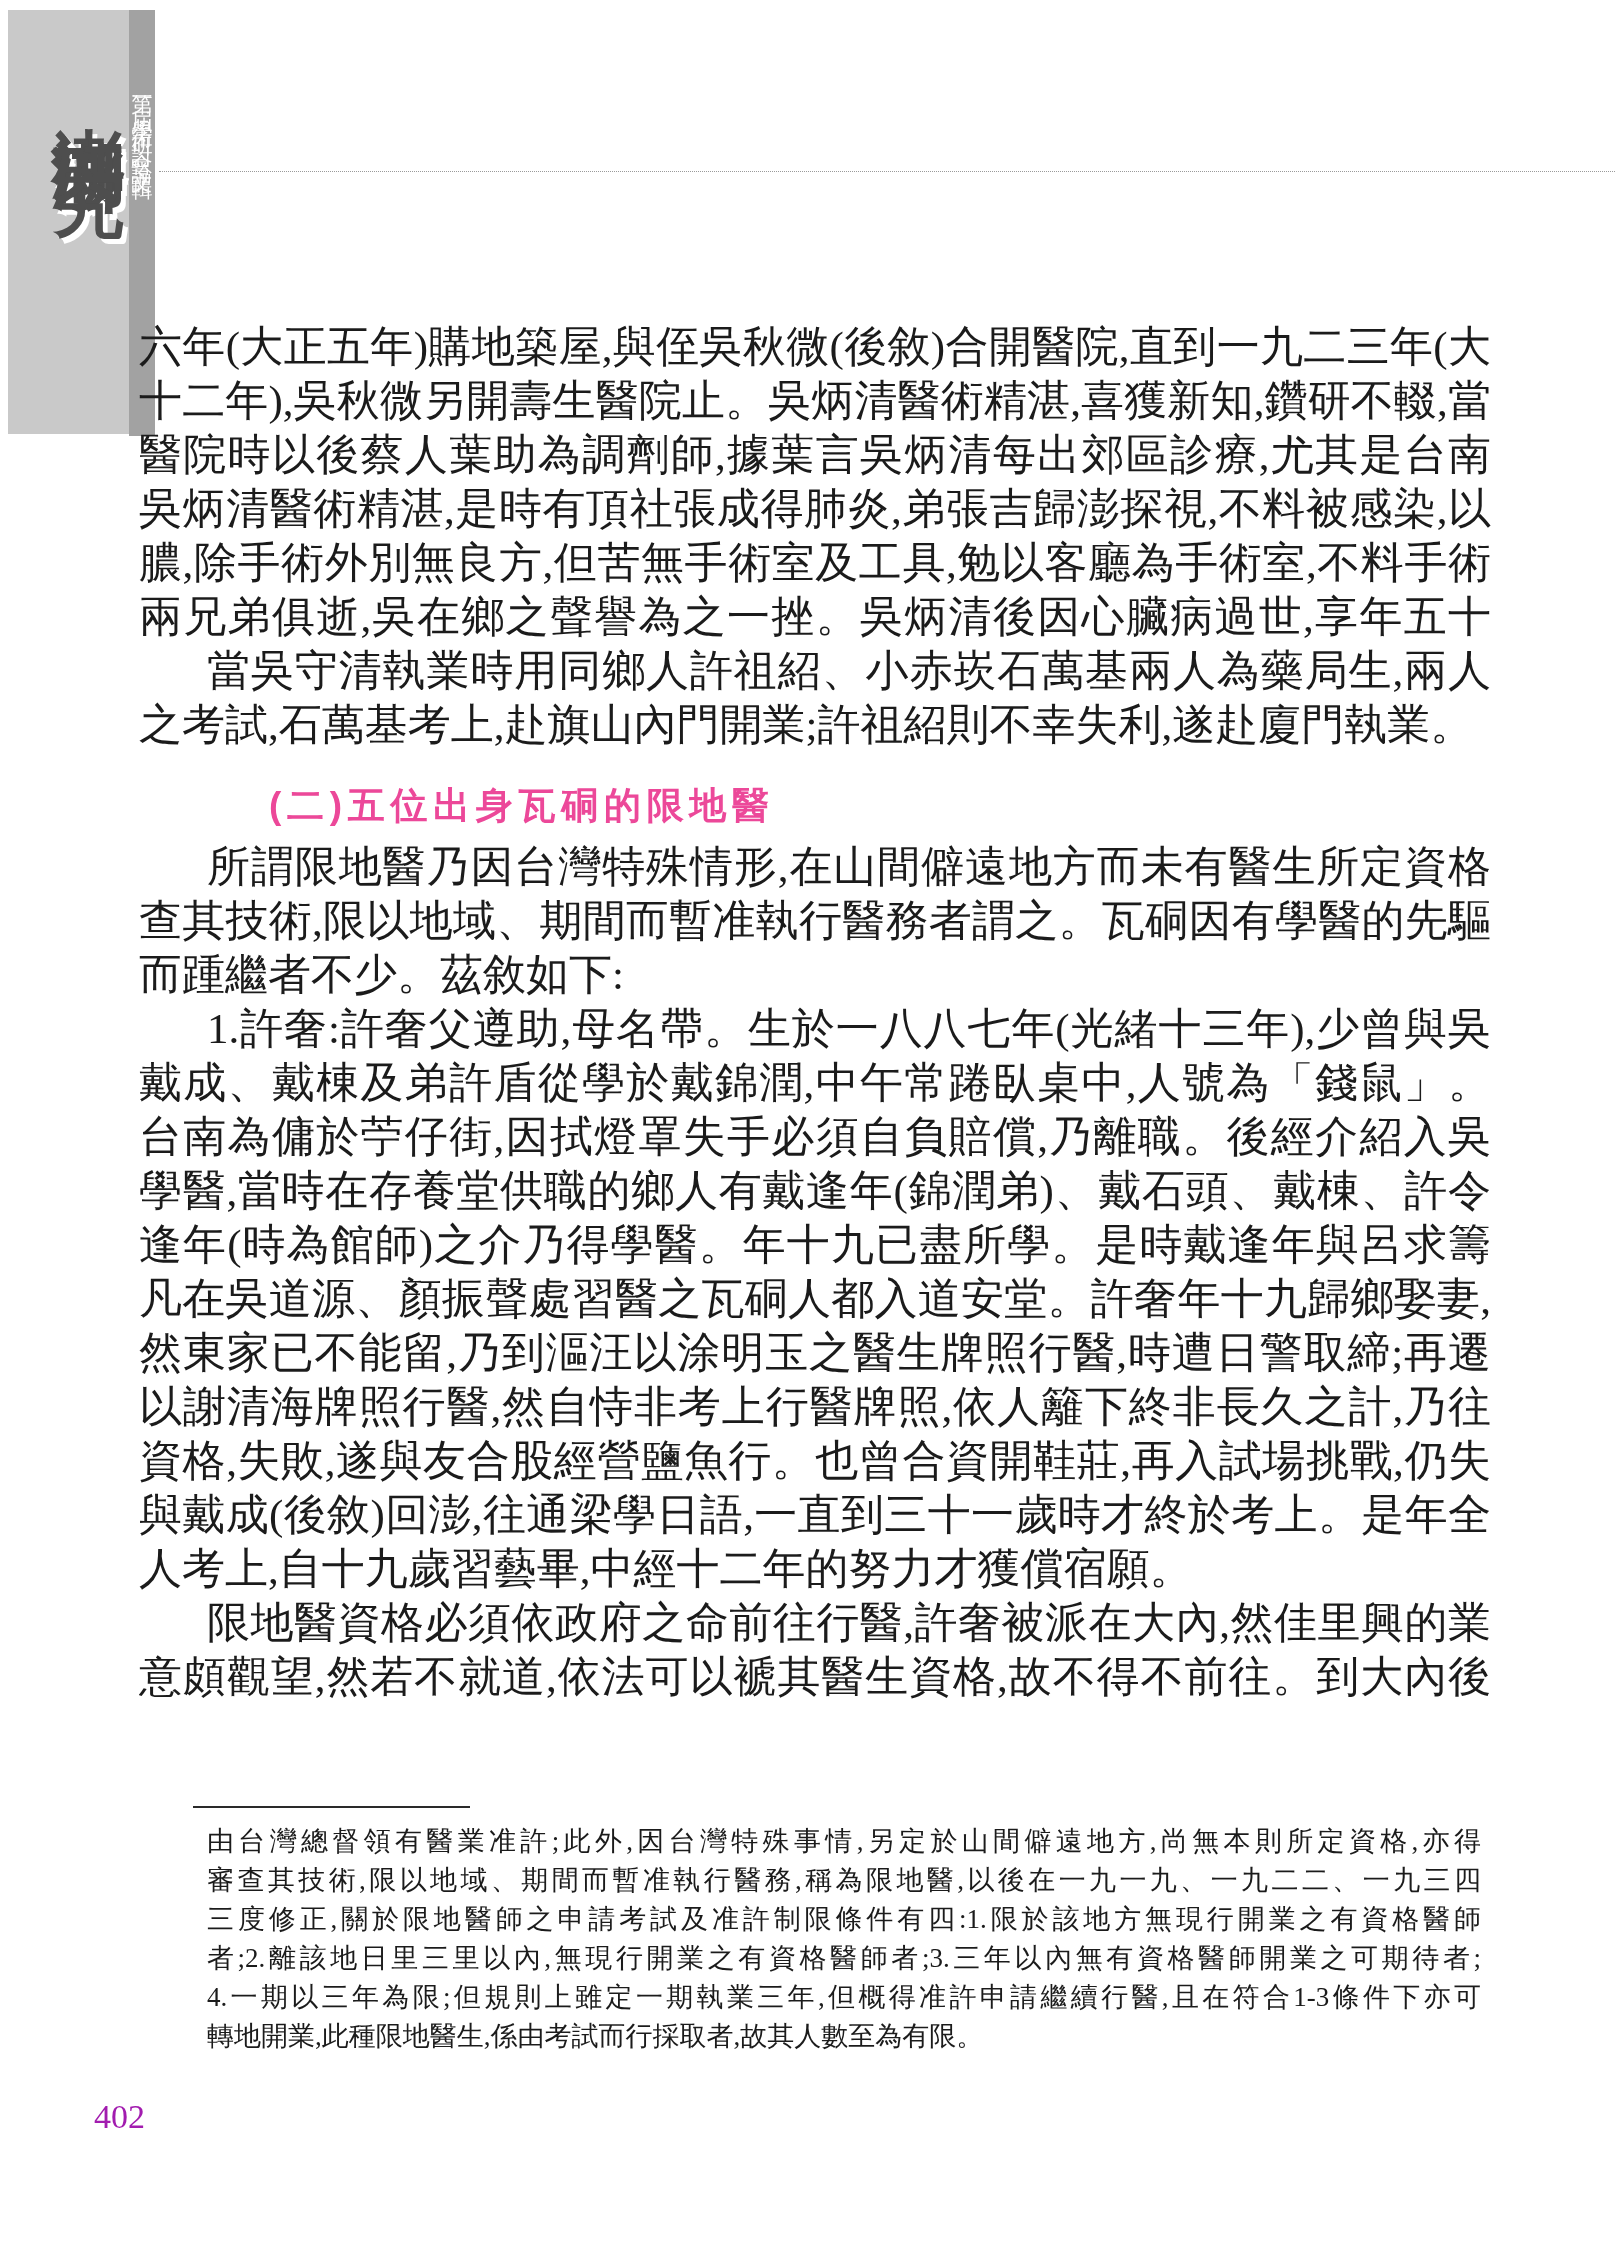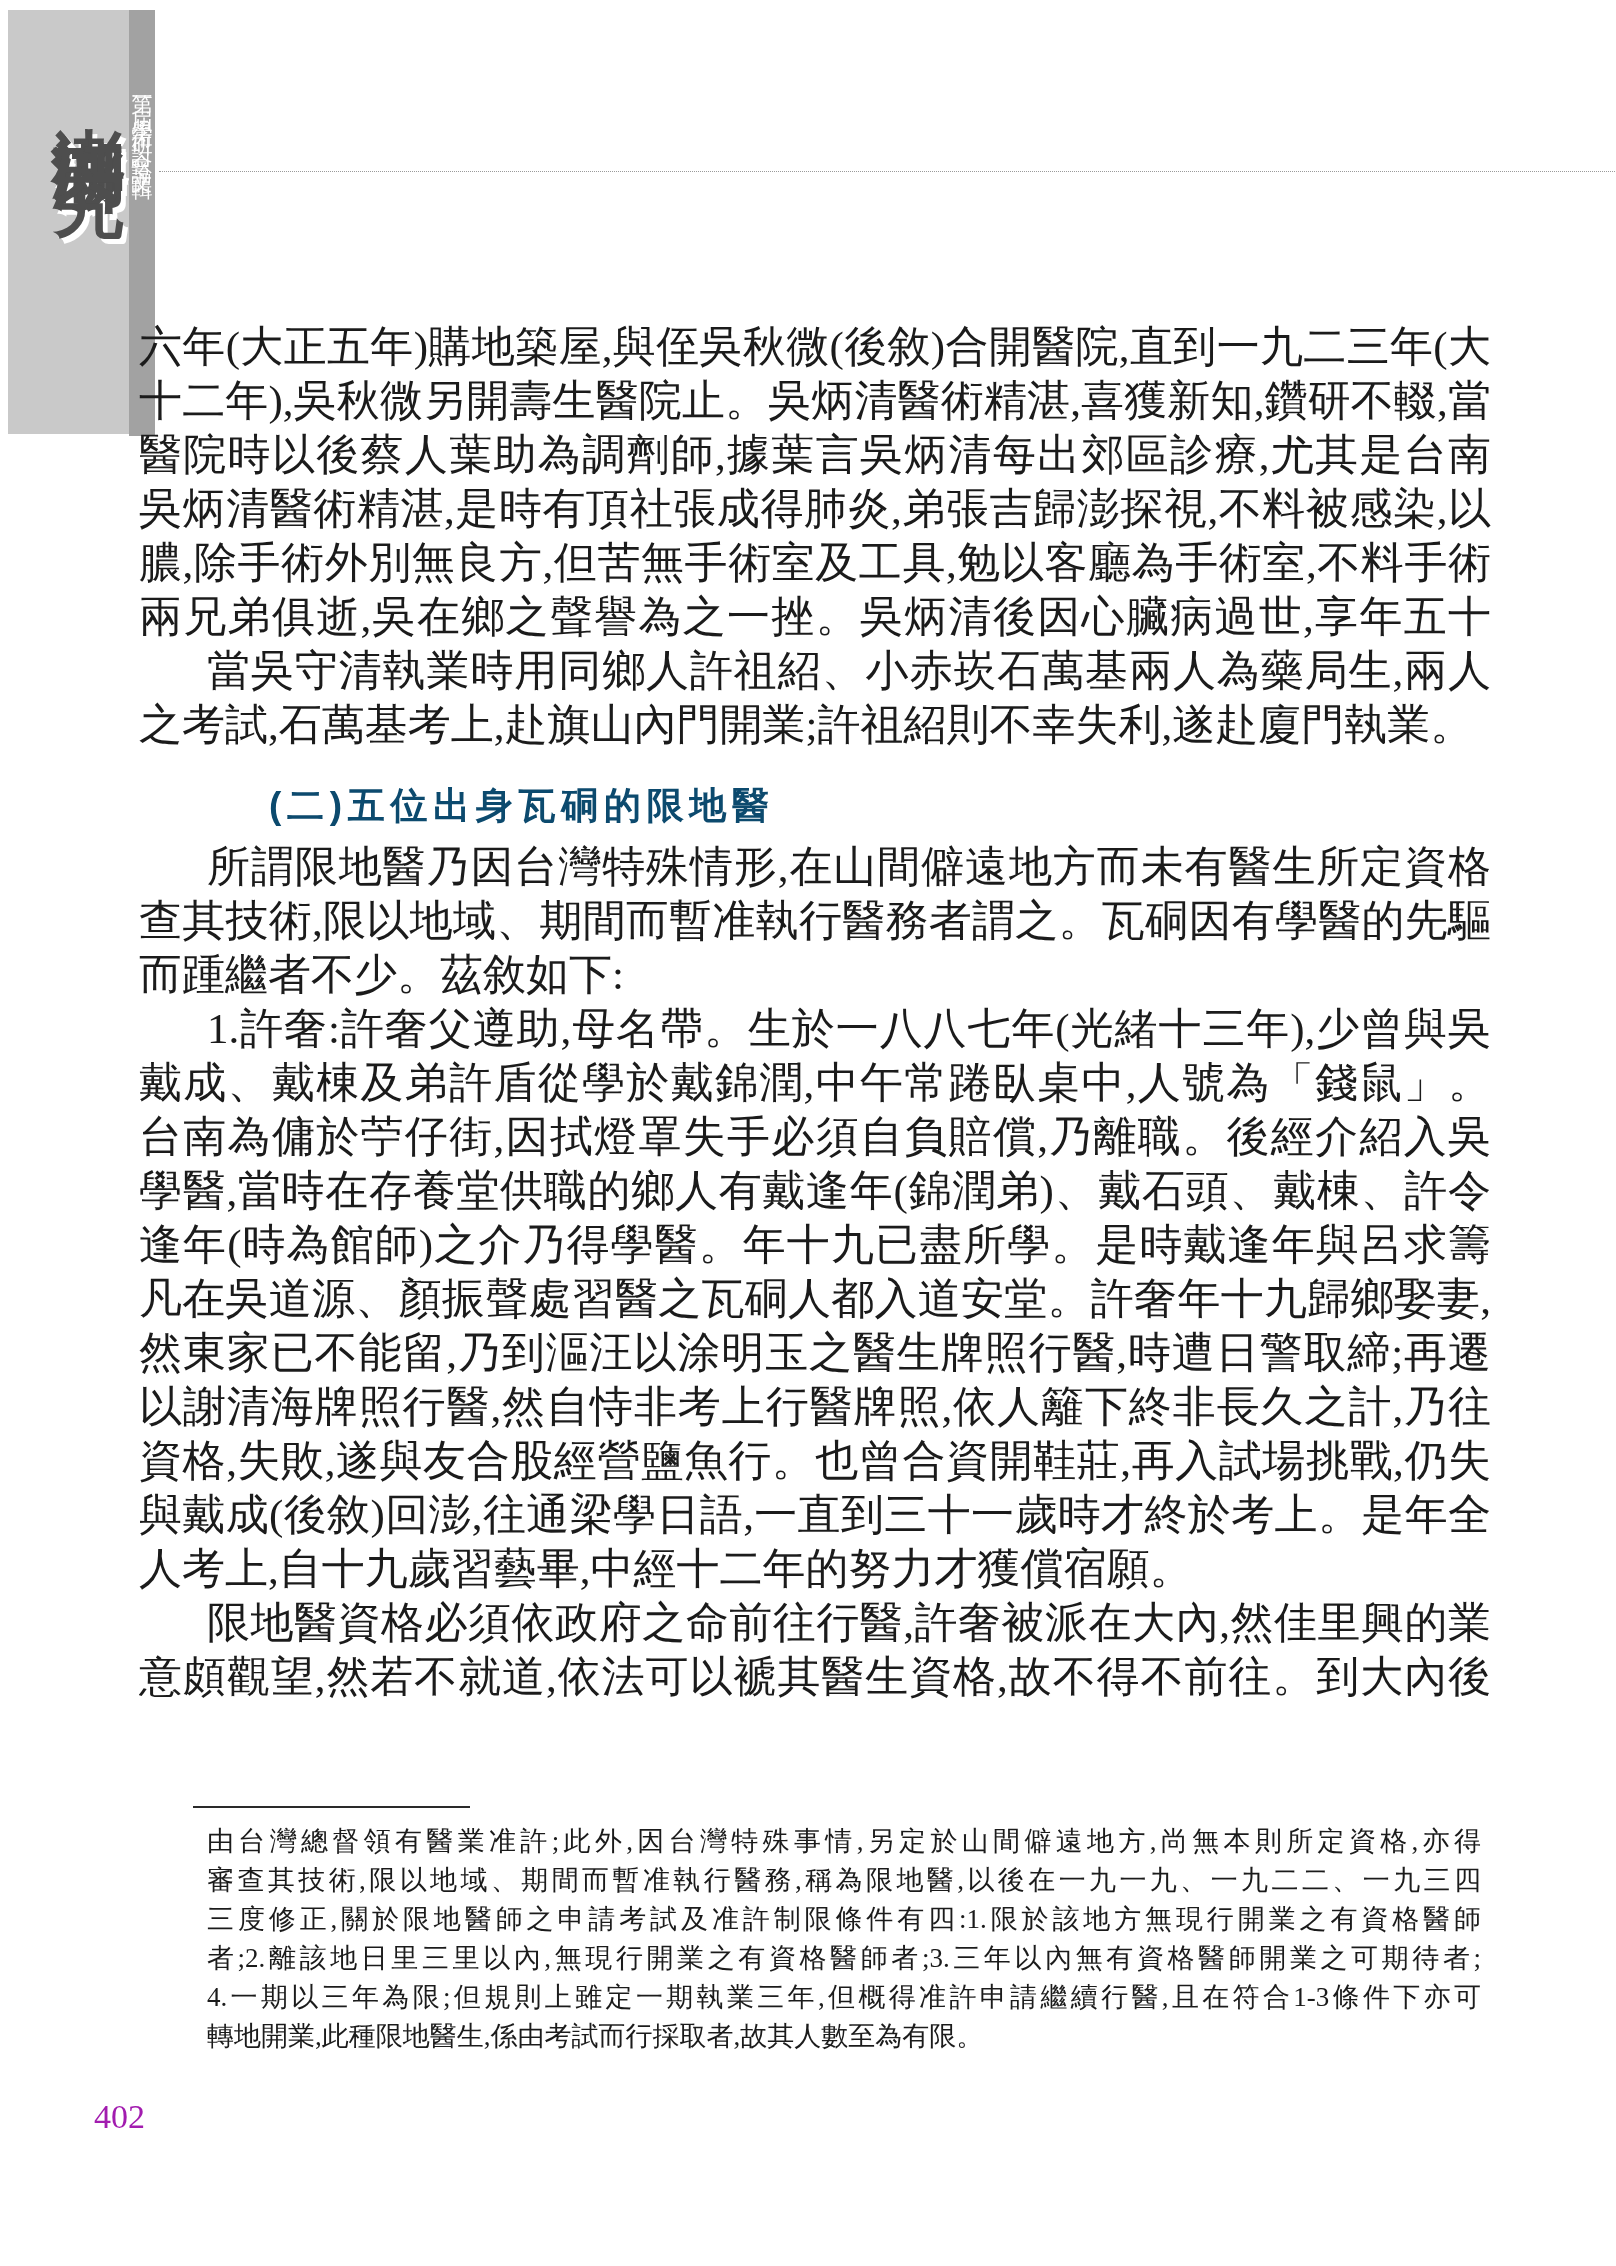--- a/index.html
+++ b/index.html
@@ -54,21 +54,21 @@
     text-align:justify; text-align-last:justify;
     overflow:hidden; white-space:normal;
   }
   .line.end { text-align-last:left; }
   .line.ind { padding-left:68px; }
   .heading {
     font-family:"Liberation Sans", sans-serif;
     font-size:37px; font-weight:600;
     letter-spacing:5.7px; line-height:46px;
     margin:31px 0 11.4px 130px;
-    color:#0c4a6e;
+    color:#ec4899;
   }
   
   .fn-rule {
     position:absolute; left:193px; top:1806px; width:277px; height:0;
     border-top:2.9px solid #2a2a2a;
   }
   .footnote {
     position:absolute; left:207px; top:1822px; width:1274px;
   }
   .fn-line {

